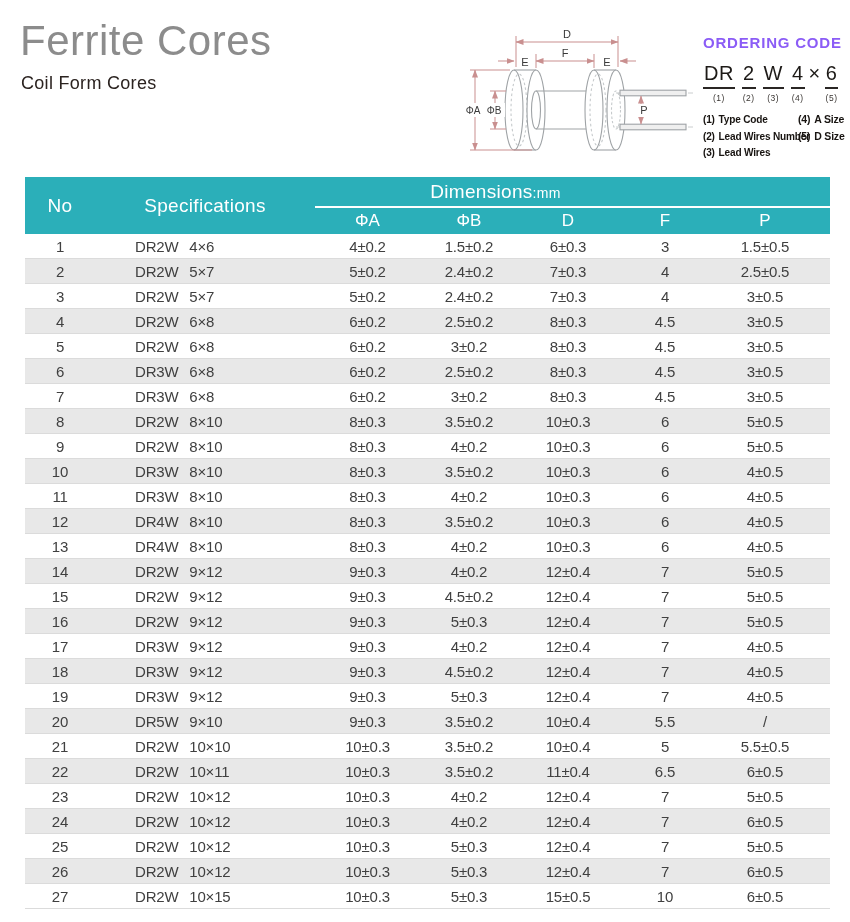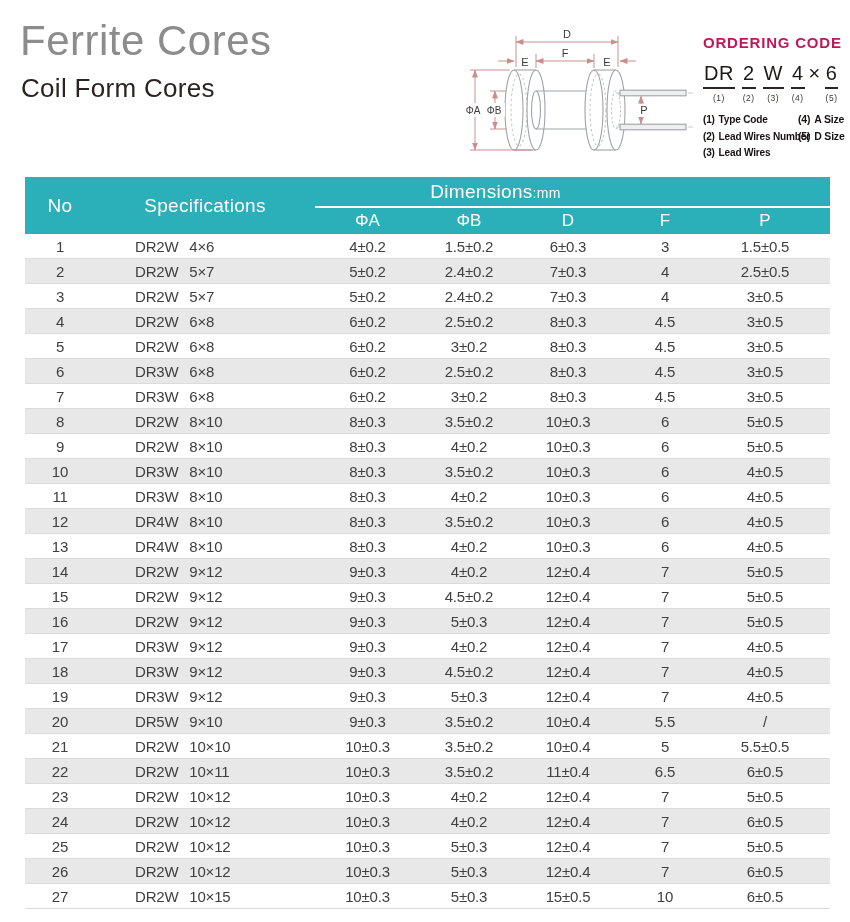--- a/index.html
+++ b/index.html
@@ -1,32 +1,32 @@
 <!DOCTYPE html>
 <html><head>
 <meta charset="utf-8">
 <style>
   html,body{margin:0;padding:0;background:#fff;}
   body{font-family:"Liberation Sans","DejaVu Sans",sans-serif;-webkit-font-smoothing:antialiased;}
   .page{position:relative;width:850px;height:922px;background:#fff;overflow:hidden;}
 
   
   .t1{position:absolute;left:20px;top:18px;font-size:42px;line-height:1.1;color:#8C8C8C;letter-spacing:.5px;}
-  .t2{position:absolute;left:21px;top:74px;font-size:26px;line-height:1.1;color:#2B2320;letter-spacing:.3px;}
+  .t2{position:absolute;left:21px;top:74px;font-size:18px;line-height:1.1;color:#2B2320;letter-spacing:.3px;}
   .t3{position:absolute;left:20px;top:105px;font-size:40px;line-height:1.1;color:#261D18;white-space:pre;}
   .t3 .b{font-weight:bold;-webkit-text-stroke:1.3px #261D18;letter-spacing:1px;}
   .t3 .r{letter-spacing:.5px;}
 
   
   .drawing{position:absolute;left:436px;top:8px;width:266px;height:162px;}
   .drawing text{font-family:"Liberation Sans","DejaVu Sans",sans-serif;fill:#3A3A3A;}
 
   
   .ordering{position:absolute;left:703px;top:34px;width:146px;color:#171310;}
-  .oc-title{font-size:15px;font-weight:bold;letter-spacing:.8px;color:#be185d;}
+  .oc-title{font-size:15px;font-weight:bold;letter-spacing:.8px;color:#8b5cf6;}
   .oc-code{display:flex;align-items:flex-start;margin-top:11px;}
   .oc-part{display:flex;flex-direction:column;align-items:center;margin-right:7px;}
   .oc-part.tight{margin-right:3px;margin-left:-4px;}
   .oc-ch{font-size:20px;line-height:22px;color:#1D1A17;letter-spacing:.5px;padding:0 1px;}
   .u .oc-ch{border-bottom:2px solid #2A2624;padding-bottom:3px;}
   .oc-num{font-size:8.5px;color:#3A3633;margin-top:4px;letter-spacing:.5px;}
   .oc-legend{margin-top:10px;}
   .leg-row{position:relative;height:16.5px;white-space:nowrap;}
   .leg-item{font-size:10.5px;font-weight:bold;color:#181411;letter-spacing:-0.2px;}
   .leg-item .leg-num{margin-right:4px;font-weight:bold;}

